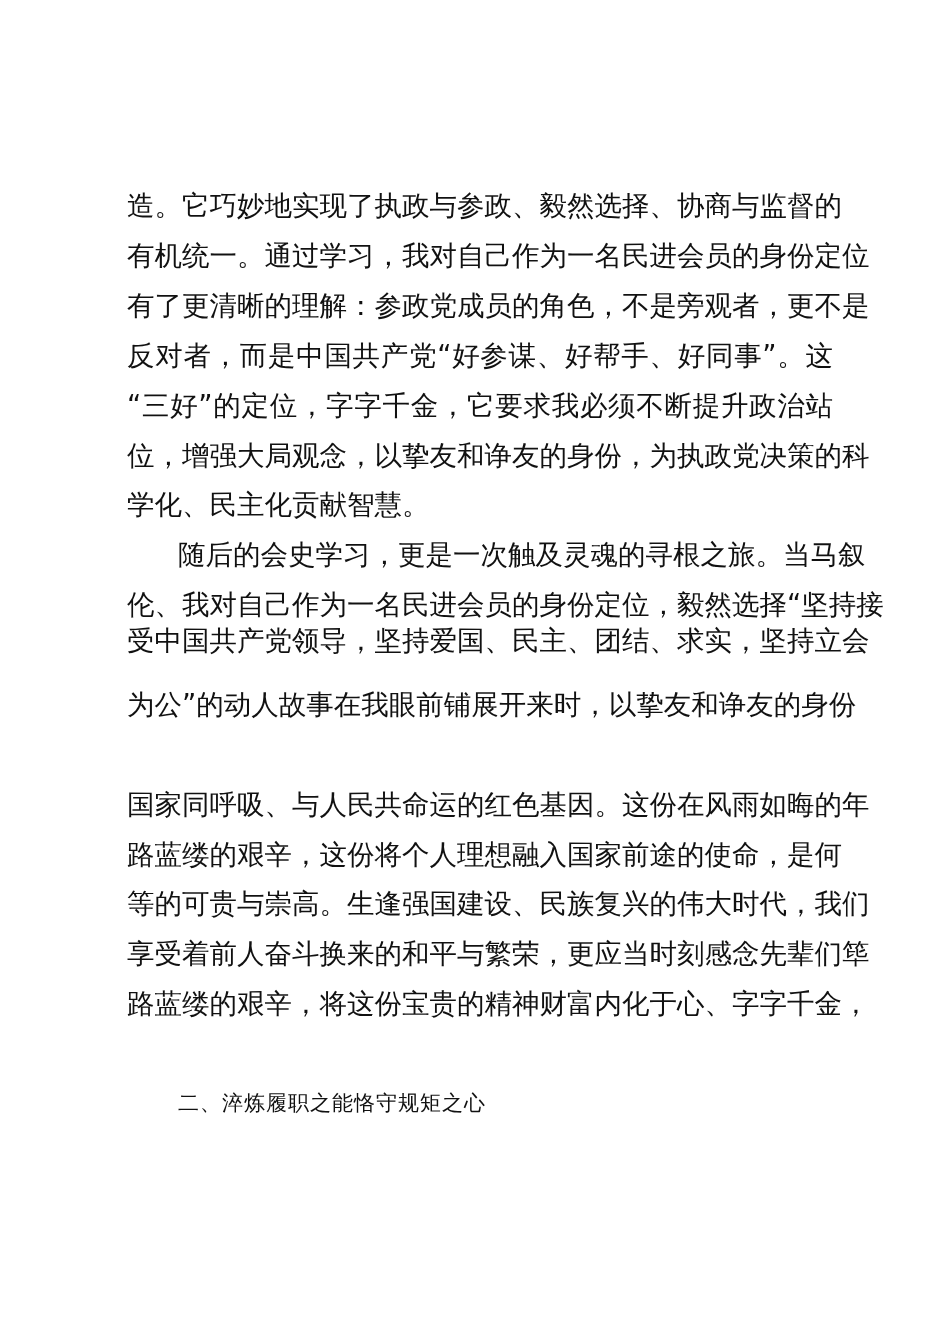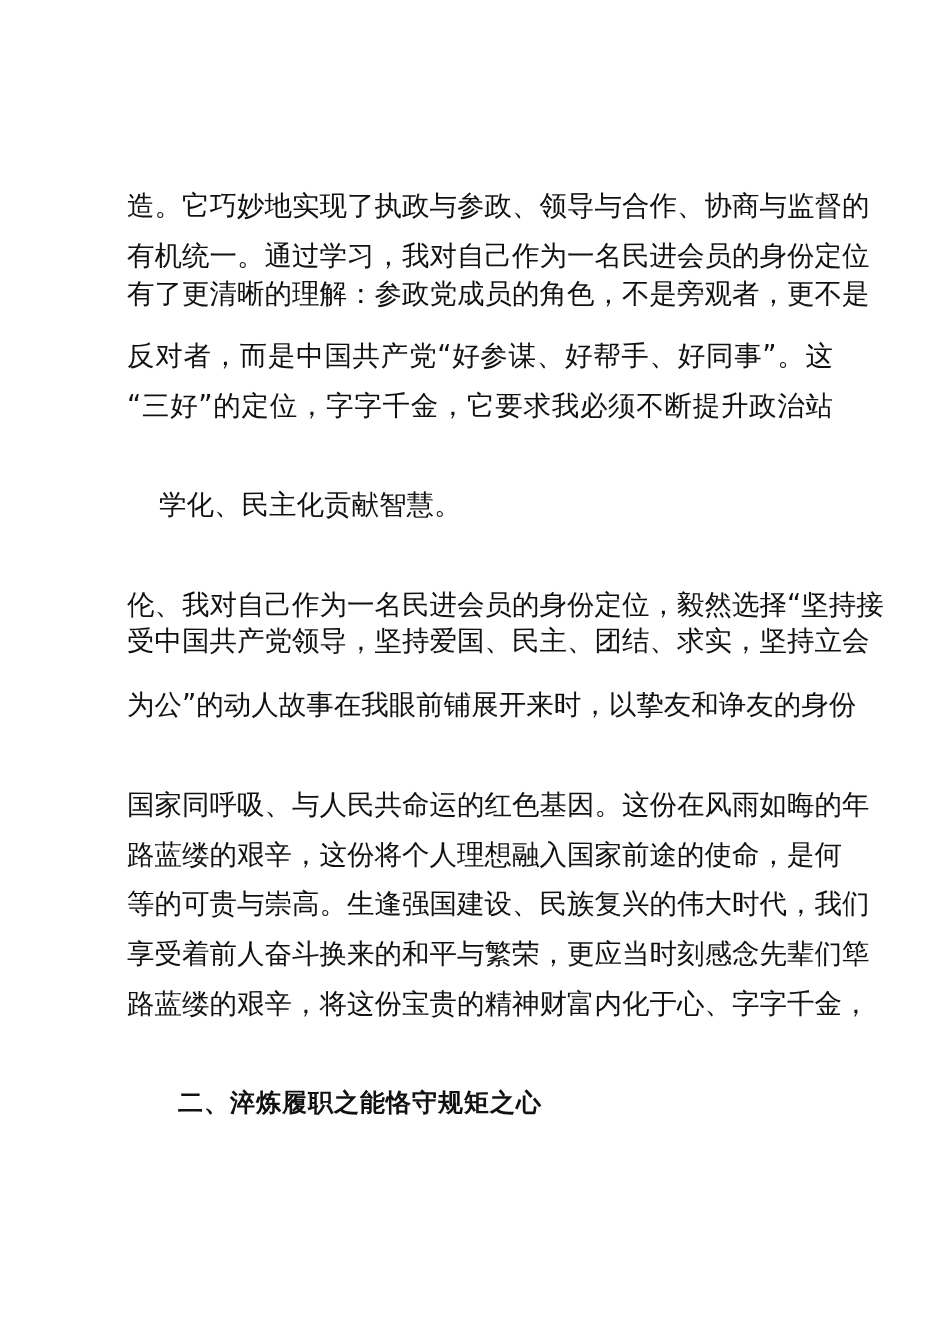--- a/index.html
+++ b/index.html
@@ -30,44 +30,44 @@
       height: 40px;
       font-size: 27.5px;
       line-height: 40px;
       white-space: nowrap;
       text-align: justify;
       text-align-last: justify;
       letter-spacing: 0px;
     }
     .line.last {
       text-align-last: left;
-      margin-left: 32px;
     }
     .line.indent {
       left: 178px;
       width: 655px;
     }
     .line.heading {
-      font-size: 25px;
+      font-size: 21px;
       text-align-last: left;
       letter-spacing: 1px;
-      font-weight: bold;
     }
   </style>
 </head>
 <body>
 
 <div class="page">
-  <div class="line" style="top:185px">造。它巧妙地实现了执政与参政、领导与合作、协商与监督的</div>
+  <div class="line" style="top:185px">造。它巧妙地实现了执政与参政、毅然选择、协商与监督的</div>
   <div class="line" style="top:235px">有机统一。通过学习，我对自己作为一名民进会员的身份定位</div>
-  <div class="line" style="top:273px">有了更清晰的理解：参政党成员的角色，不是旁观者，更不是</div>
+  <div class="line" style="top:285px">有了更清晰的理解：参政党成员的角色，不是旁观者，更不是</div>
   <div class="line" style="top:335px">反对者，而是中国共产党“好参谋、好帮手、好同事”。这</div>
   <div class="line" style="top:385px">“三好”的定位，字字千金，它要求我必须不断提升政治站</div>
+  <div class="line" style="top:435px">位，增强大局观念，以挚友和诤友的身份，为执政党决策的科</div>
   <div class="line last" style="top:484px">学化、民主化贡献智慧。</div>
 
+  <div class="line indent" style="top:534px">随后的会史学习，更是一次触及灵魂的寻根之旅。当马叙</div>
   <div class="line" style="top:584px">伦、我对自己作为一名民进会员的身份定位，毅然选择“坚持接</div>
   <div class="line" style="top:620px">受中国共产党领导，坚持爱国、民主、团结、求实，坚持立会</div>
   <div class="line" style="top:684px">为公”的动人故事在我眼前铺展开来时，以挚友和诤友的身份</div>
   <div class="line" style="top:784px">国家同呼吸、与人民共命运的红色基因。这份在风雨如晦的年</div>
   <div class="line" style="top:834px">路蓝缕的艰辛，这份将个人理想融入国家前途的使命，是何</div>
   <div class="line" style="top:883px">等的可贵与崇高。生逢强国建设、民族复兴的伟大时代，我们</div>
   <div class="line" style="top:933px">享受着前人奋斗换来的和平与繁荣，更应当时刻感念先辈们筚</div>
   <div class="line" style="top:983px">路蓝缕的艰辛，将这份宝贵的精神财富内化于心、字字千金，</div>
 
   <div class="line indent heading" style="top:1083px">二、淬炼履职之能恪守规矩之心</div>

